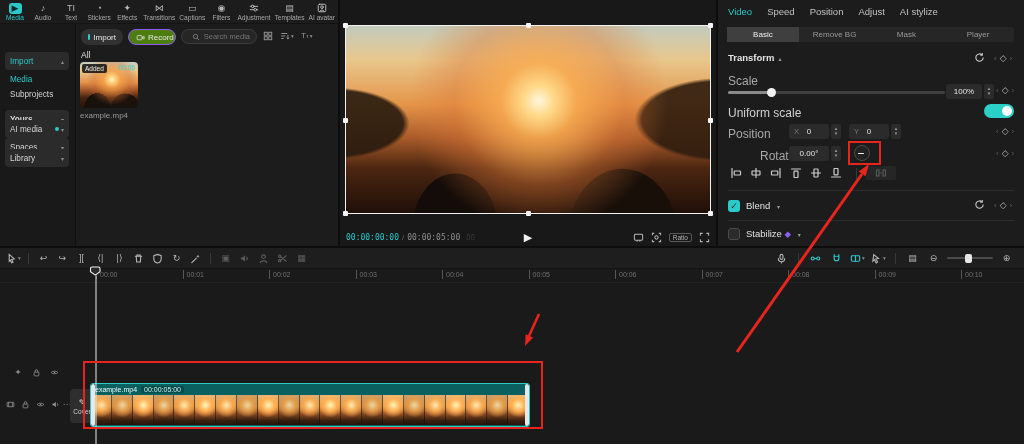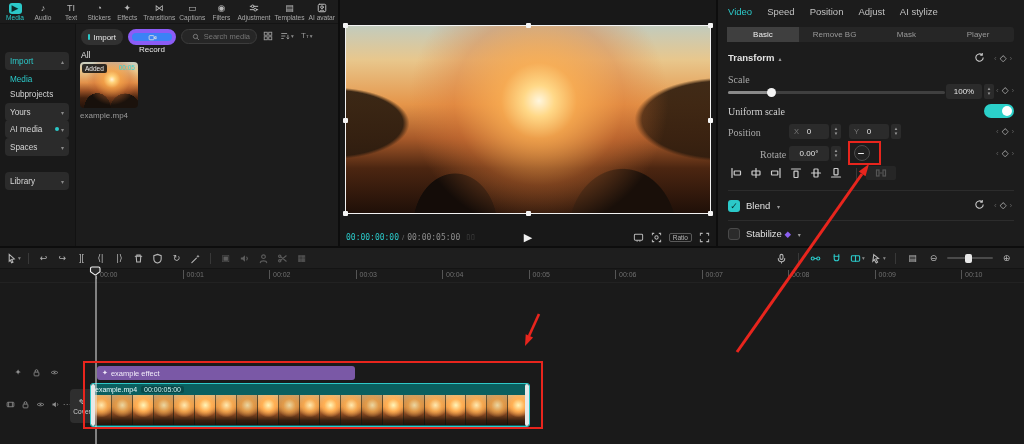--- a/index.html
+++ b/index.html
@@ -24,21 +24,21 @@
   .side-nav{left:0;top:24px;width:75px;height:222px;background:#191919;border-right:1px solid #121212;}
   .sn-pill{position:absolute;left:5px;width:64px;height:18px;background:#2b2b2b;border-radius:4px;display:flex;align-items:center;font-size:8.2px;color:#d6d6d6;padding:0 5px;box-sizing:border-box;cursor:pointer;}
   .sn-plain{position:absolute;left:10px;height:14px;display:flex;align-items:center;font-size:8.2px;color:#d6d6d6;cursor:pointer;}
   .sn-accent{color:#2bc9c9;}
   .sn-caret{margin-left:auto;font-size:6px;color:#8a8a8a;}
   .sn-dot{width:4px;height:4px;border-radius:2px;background:#2bc9c9;margin-left:auto;margin-right:2px;}
   .sn-dot+.sn-caret{margin-left:0;}
   
   .pill-btn{position:absolute;height:16px;border-radius:8px;background:#313131;display:flex;align-items:center;gap:3px;padding:0 7px;font-size:8px;color:#e8e8e8;cursor:pointer;box-sizing:border-box;}
   .pill-btn .dot{width:6px;height:6px;border-radius:3px;background:#2bc9c9;}
-  .pill-btn.outline{background:#3b82f6;border:4px solid #8b5cf6;flex-direction:column;}
+  .pill-btn.outline{background:#4d7c0f;border:1px solid #8b5cf6;}
   .search-box{position:absolute;height:15px;background:#262626;border:1px solid #3c3c3c;border-radius:9px;display:flex;align-items:center;gap:4px;padding:0 6px;box-sizing:border-box;color:#777;}
   .search-box .ph{font-size:7.5px;color:#767676;}
   .mini-ic{position:absolute;color:#9a9a9a;font-size:9px;display:flex;align-items:center;gap:1px;cursor:pointer;}
   .mini-ic svg{width:10px;height:10px;}
   .mini-caret{font-size:5.5px;color:#8a8a8a;}
   .all-label{position:absolute;font-size:8.5px;color:#e0e0e0;}
   .thumb{position:absolute;width:58px;height:46px;border-radius:4px;overflow:hidden;cursor:pointer;
     background:
       radial-gradient(circle at 55% 38%, #fff3d8 0%, #ffd27a 8%, rgba(244,160,70,.8) 20%, rgba(210,110,50,.35) 42%, rgba(0,0,0,0) 60%),
       radial-gradient(ellipse 22px 26px at 30% 102%, #17100b 60%, rgba(0,0,0,0) 61%),
@@ -71,21 +71,21 @@
   .ratio-btn{font-size:6.5px;color:#b5b5b5;border:1px solid #5a5a5a;border-radius:2px;padding:0px 3px;cursor:pointer;}
   
   .props-tabs{position:absolute;left:10px;top:0;height:22px;display:flex;align-items:center;gap:15px;}
   .ptab{font-size:9.5px;color:#c2c2c2;cursor:pointer;white-space:nowrap;}
   .ptab.active{color:#2bc9c9;}
   .subtabs{position:absolute;left:9px;top:27px;width:287px;height:15px;background:#262626;border-radius:3px;display:flex;}
   .stab{flex:1;display:flex;align-items:center;justify-content:center;font-size:8px;color:#9a9a9a;border-radius:0;cursor:pointer;}
   .stab.active{background:#3f3f3f;color:#f0f0f0;}
   .sec-title{position:absolute;font-size:9.5px;color:#e3e3e3;font-weight:bold;}
   .sec-caret{font-size:6px;color:#9a9a9a;margin-left:4px;font-weight:normal;}
-  .plabel{position:absolute;font-size:10px;color:#a8a8a8;font-family:Liberation Serif, serif;}
+  .plabel{position:absolute;font-size:12px;color:#a8a8a8;}
   .slider-track{position:absolute;height:3px;background:#3f3f3f;border-radius:2px;}
   .slider-fill{position:absolute;height:3px;background:#8a8a8a;border-radius:2px;}
   .slider-knob{position:absolute;width:9px;height:9px;border-radius:5px;background:#f2f2f2;cursor:pointer;}
   .num-box{position:absolute;height:15px;background:#2b2b2b;border-radius:3px;display:flex;align-items:center;justify-content:center;font-size:8px;color:#e5e5e5;box-sizing:border-box;cursor:text;}
   .num-box .axis{position:absolute;left:5px;color:#787878;font-size:7.5px;}
   .stepper{position:absolute;width:10px;height:15px;background:#2b2b2b;border-radius:2px;display:flex;flex-direction:column;align-items:center;justify-content:center;line-height:4.5px;font-size:4.5px;color:#9a9a9a;cursor:pointer;}
   .kf-group{position:absolute;display:flex;align-items:center;gap:3px;color:#5e5e5e;font-size:8px;}
   .kf-d{color:#b8b8b8;font-size:9px;cursor:pointer;}
   .reset-ic{position:absolute;color:#c8c8c8;cursor:pointer;}
   .reset-ic svg{width:11px;height:11px;}
@@ -210,34 +210,34 @@
         <div class="sn-pill" style="top: 28px;">
           <span class="sn-accent">Import</span>
           <span class="sn-caret">▴</span>
         </div>
         <div class="sn-plain" style="top: 48px;">
           <span class="sn-accent">Media</span>
         </div>
         <div class="sn-plain" style="top: 63px;">
           <span class="">Subprojects</span>
         </div>
-        <div class="sn-pill" style="top: 79px;">
+        <div class="sn-pill" style="top: 86px; font-weight: bold;">
           <span class="">Yours</span>
           <span class="sn-caret">▾</span>
         </div>
         <div class="sn-pill" style="top: 96px;">
           <span class="">AI media</span>
           <span class="sn-dot"></span>
           <span class="sn-caret">▾</span>
         </div>
         <div class="sn-pill" style="top: 114px;">
           <span class="">Spaces</span>
           <span class="sn-caret">▾</span>
         </div>
-        <div class="sn-pill" style="top: 148px; gap: 11px;">
+        <div class="sn-pill" style="top: 125px; gap: 11px;">
           <span class="">Library</span>
           <span class="sn-caret">▾</span>
         </div>
       </div>
 
     <div class="abs pill-btn" style="left:81px;top:29px;width:42px;">
       <span class="dot"></span>
       <span>Import</span>
     </div>
     <div class="abs pill-btn outline" style="left:128px;top:29px;width:48px;">
@@ -636,24 +636,20 @@
             <path d="M8.5 4.5a2.3 2.3 0 0 1 0 3"></path>
           </svg>
         </span>
       <span class="th-ic" style="left:61px;top:115px;">⋯</span>
 
       <div class="cover-btn" style="left:70px;top:106px;">
         <span class="pc">✎</span>
         <span class="cl">Cover</span>
       </div>
 
-      <div class="effect-bar" style="left:97px;top:83px;width:258px;">
-        <span class="ei">✦</span>
-        <span class="el">example effect</span>
-      </div>
 
       <div class="clip" style="left:90px;top:100px;width:440px;height:44px;">
         <div class="clip-head">
           <span class="clip-name">example.mp4</span>
           <span class="clip-dur">00:00:05:00</span>
         </div>
         <div class="filmstrip" id="filmstrip">
             <div class="frame"></div>
             <div class="frame"></div>
             <div class="frame"></div>

